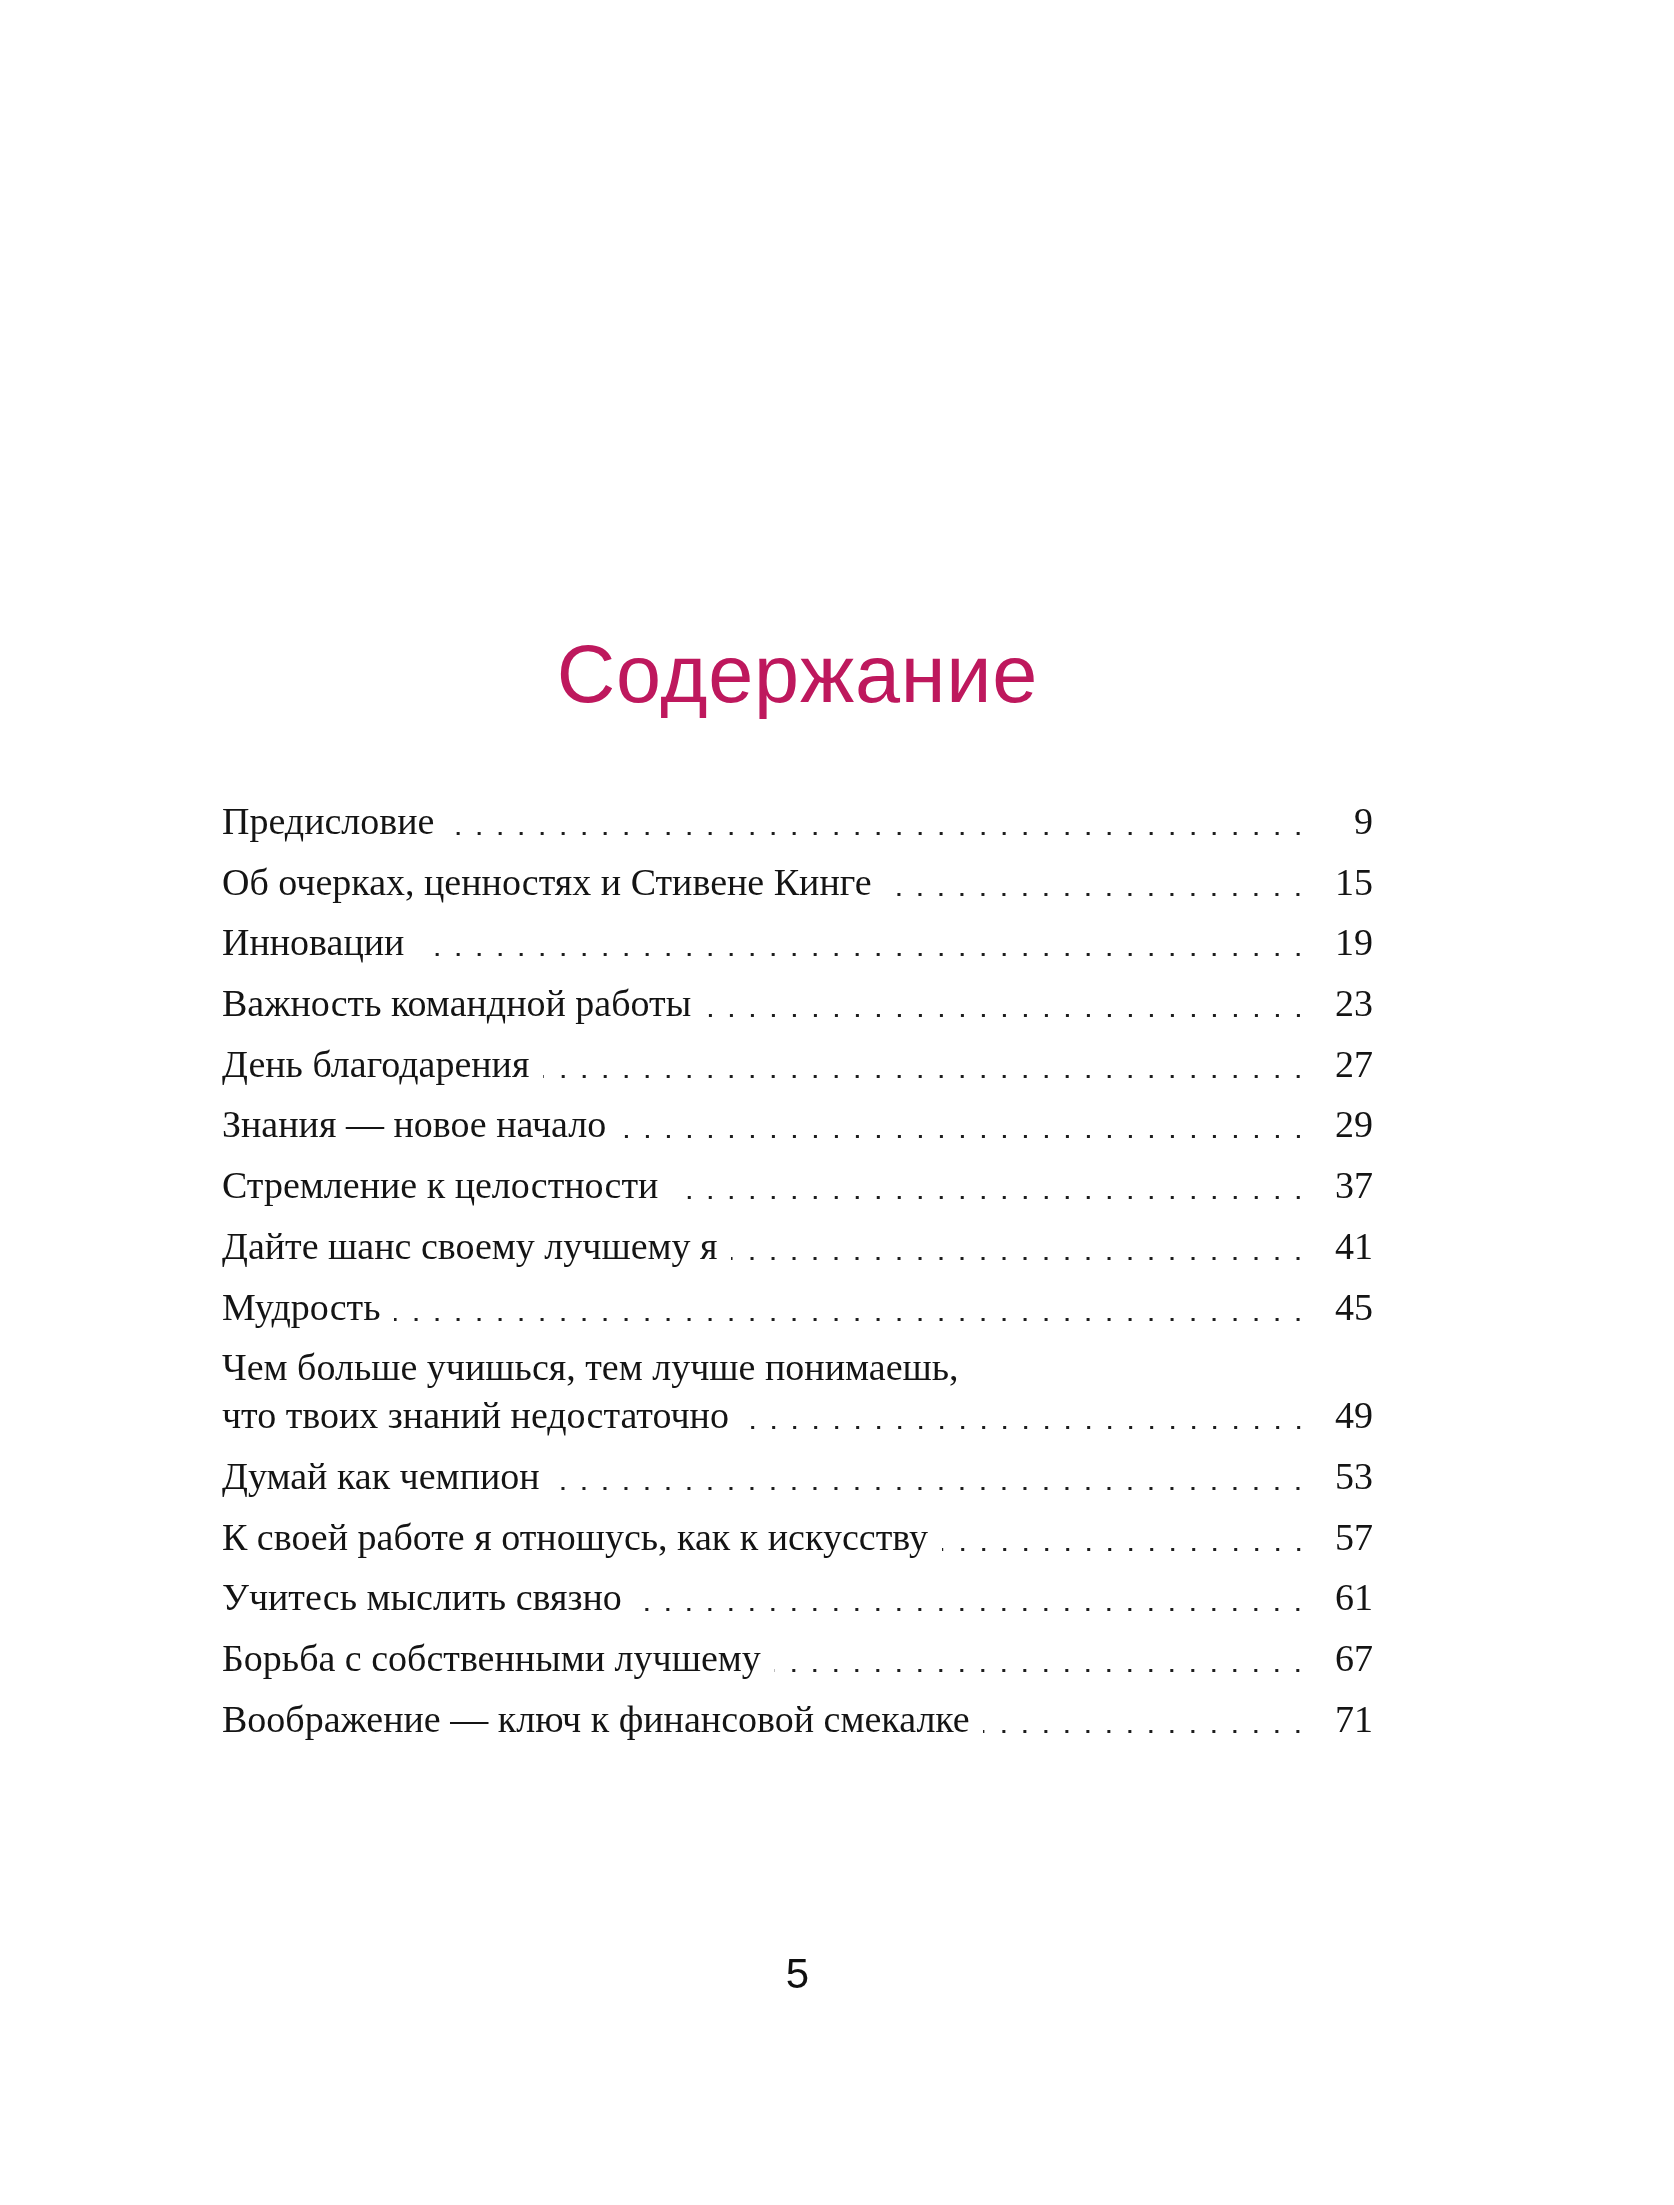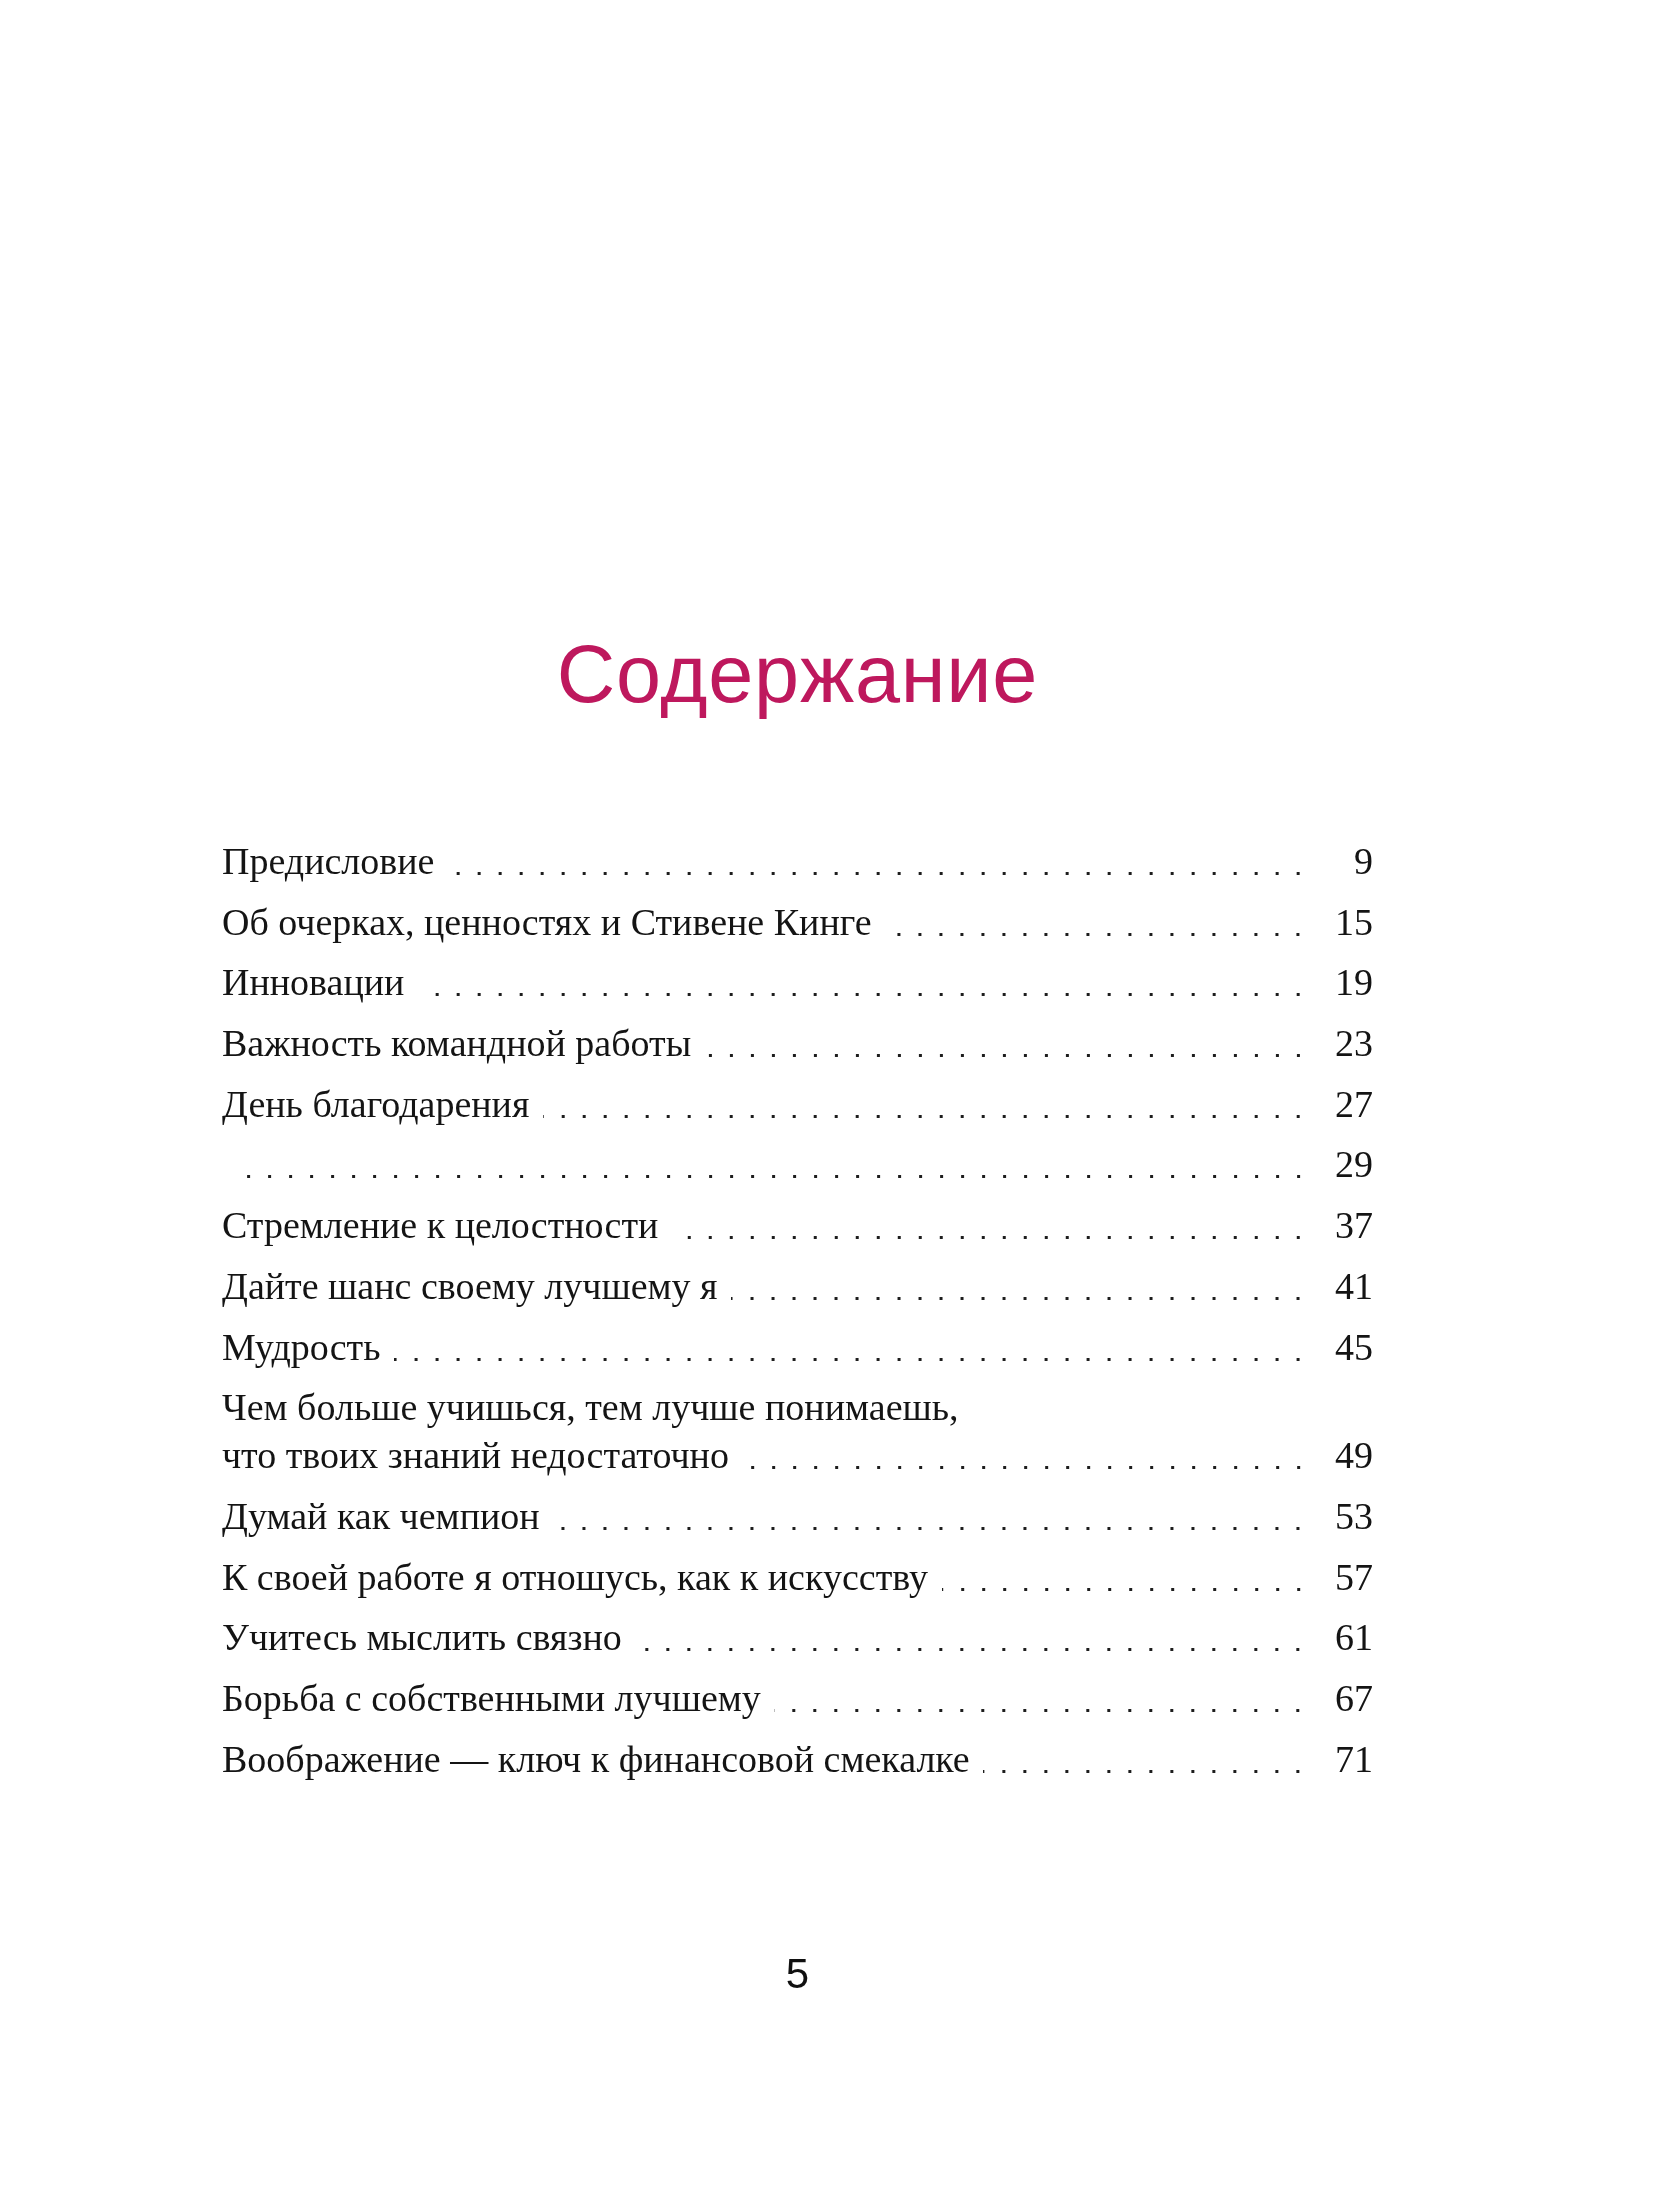--- a/index.html
+++ b/index.html
@@ -24,21 +24,21 @@
   .page-title {
     font-family: "Liberation Sans", sans-serif;
     font-size: 81px;
     line-height: 85px;
     font-weight: 400;
     text-align: center;
     letter-spacing: 0.8px;
     color: #be185d;
   }
   .toc {
-    margin-top: 120px;
+    margin-top: 80px;
   }
   .entry {
     margin-bottom: 12.7px;
   }
   .eline {
     display: flex;
     align-items: baseline;
     font-size: 38px;
     line-height: 48px;
     white-space: nowrap;
@@ -110,20 +110,21 @@
       </div>
       <div class="entry">
         <div class="eline">
           <span class="etitle">День благодарения</span>
           <span class="dots"></span>
           <span class="pnum">27</span>
         </div>
       </div>
       <div class="entry">
         <div class="eline">
+          <span class="etitle">Знания — новое начало</span>
           <span class="dots"></span>
           <span class="pnum">29</span>
         </div>
       </div>
       <div class="entry">
         <div class="eline">
           <span class="etitle">Стремление к целостности</span>
           <span class="dots"></span>
           <span class="pnum">37</span>
         </div>

